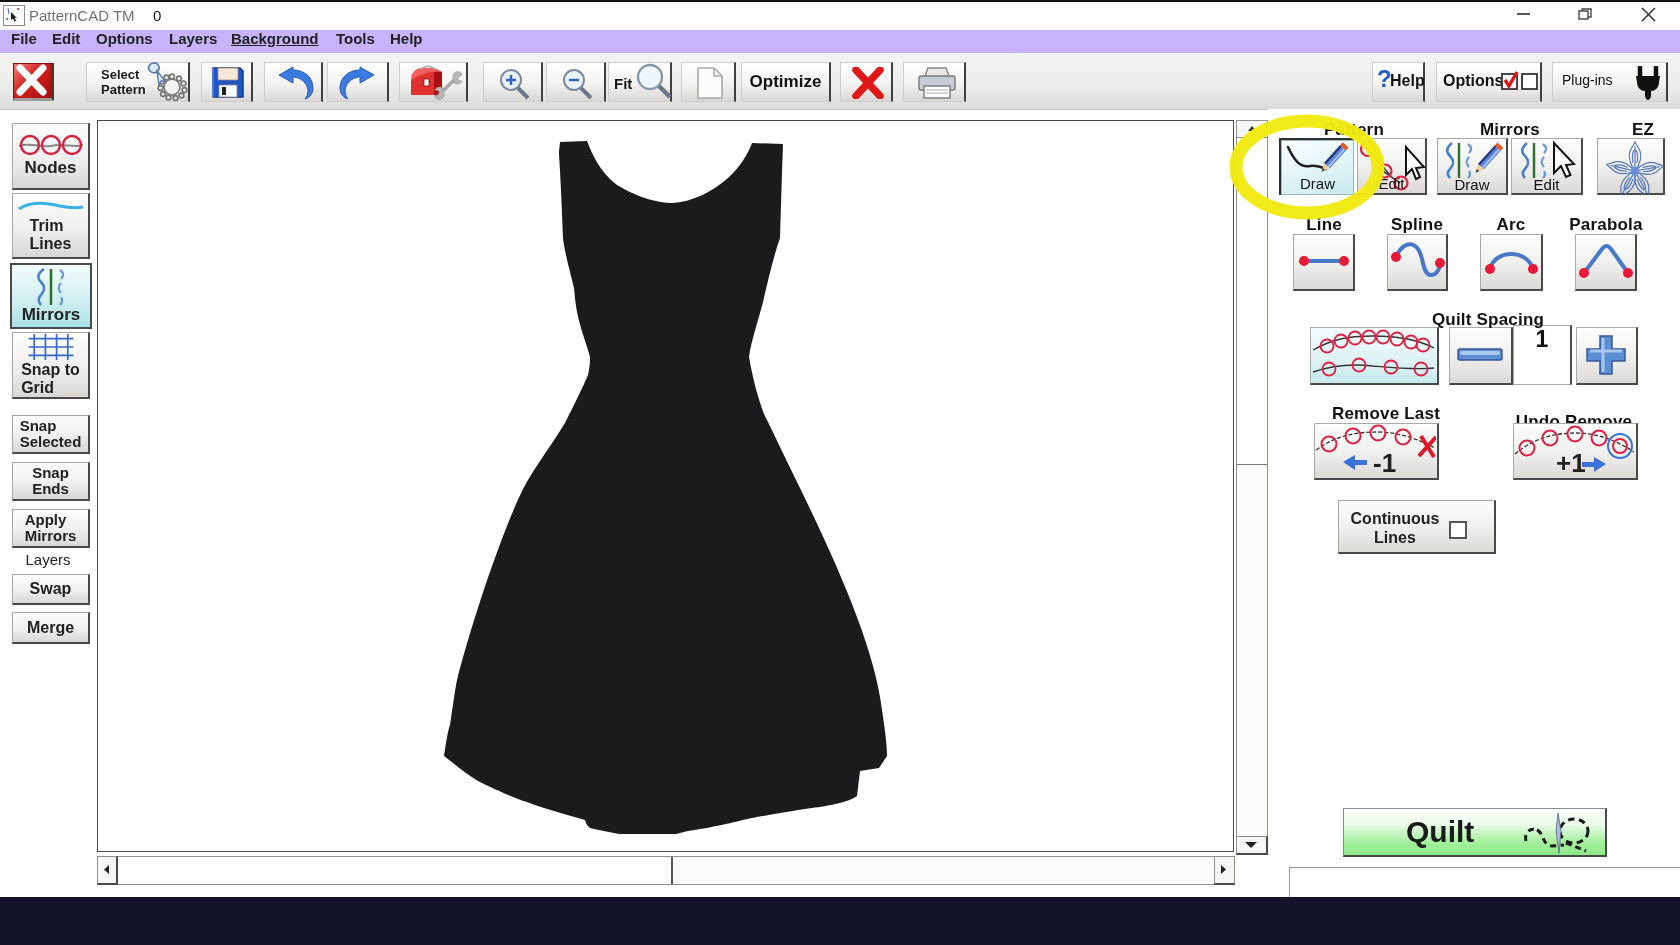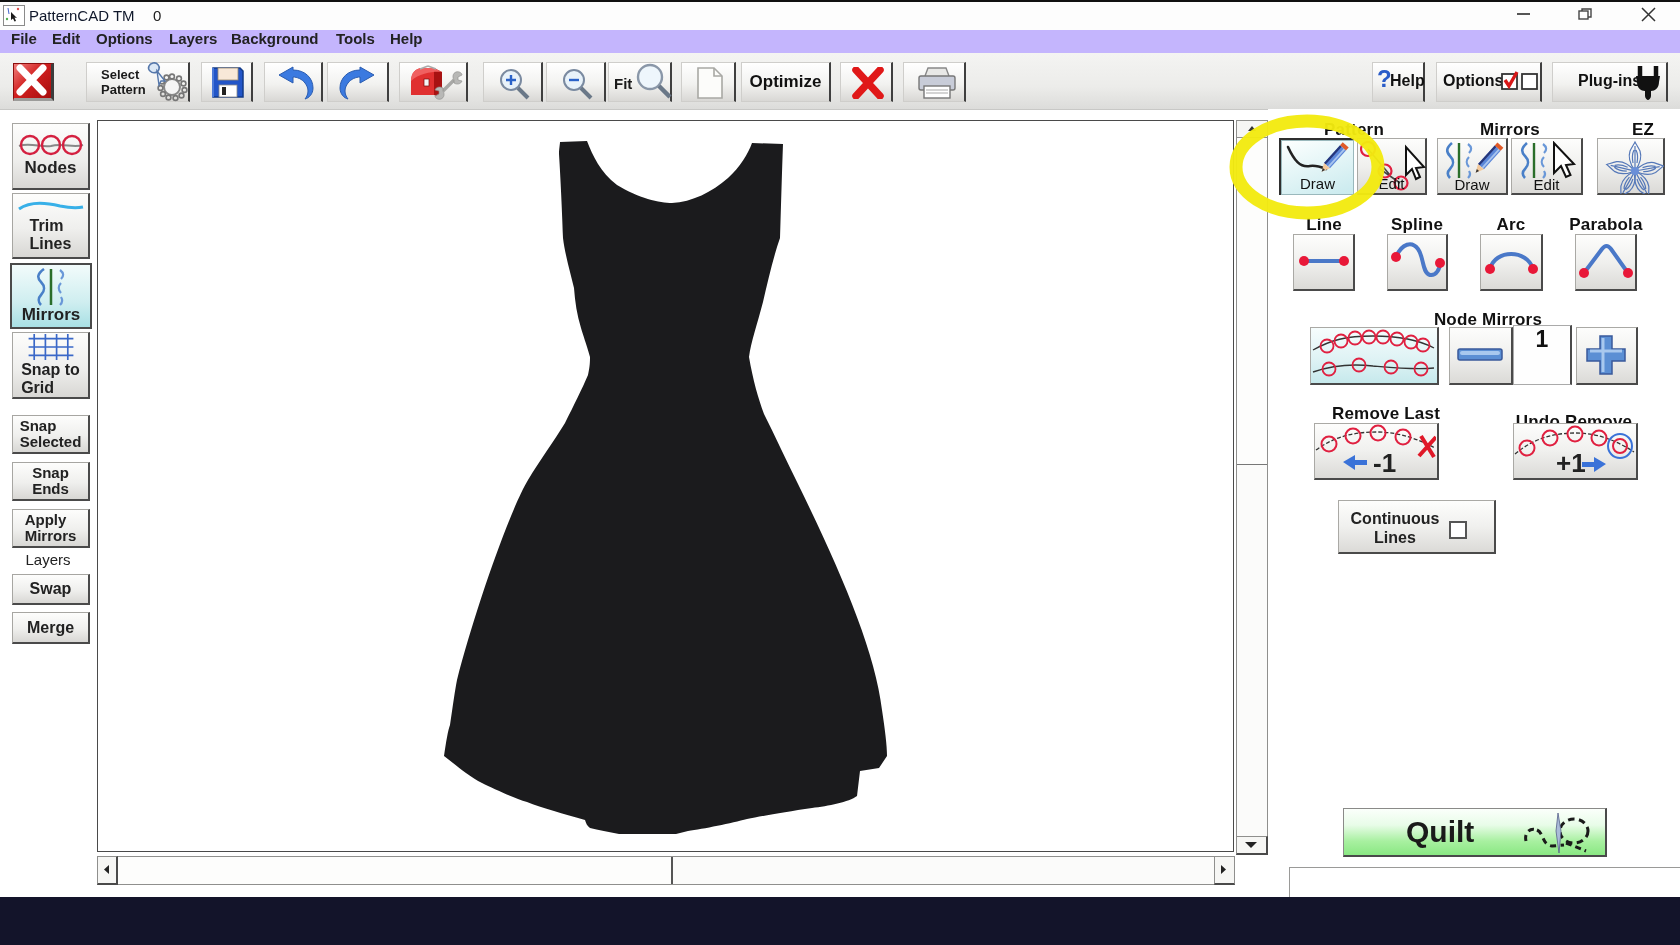--- a/index.html
+++ b/index.html
@@ -23,39 +23,39 @@
 
   <div class="abs" style="left:0;top:2px;width:1680px;height:28px;background:#fdfdfd;"></div>
   <div class="abs" style="left:3px;top:5px;width:20px;height:19px;border:1px solid #8a8a8a;background:#fff;">
     <svg width="20" height="19" viewBox="0 0 20 19">
       <path d="M4 2 L5 8" stroke="#4466cc" stroke-width="1" fill="none"></path>
       <circle cx="14" cy="3" r="1.2" fill="#e05050"></circle>
       <circle cx="3" cy="13" r="1.2" fill="#50b050"></circle>
       <path d="M7 6 L13 12 L10.5 11.5 L12 15 L10.5 15.5 L9 12.5 L7 14 Z" fill="#1a1a1a"></path>
     </svg>
   </div>
-  <div class="abs" style="left:29px;top:7px;font-size:15px;color:#0f172a;">PatternCAD TM</div>
+  <div class="abs" style="left:29px;top:7px;font-size:15px;color:#737373;">PatternCAD TM</div>
   <div class="abs" style="left:153px;top:7px;font-size:15px;color:#1c1c1c;">0</div>
 
   <div class="abs" style="left:1517px;top:13px;width:13px;height:2px;background:#555;"></div>
   <svg class="abs" style="left:1578px;top:8px;" width="14" height="13" viewBox="0 0 14 13">
     <rect x="1" y="3" width="9" height="8" fill="none" stroke="#444" stroke-width="1.4"></rect>
     <path d="M4 3 V1 H13 V9 H10" fill="none" stroke="#444" stroke-width="1.4"></path>
   </svg>
   <svg class="abs" style="left:1641px;top:7px;" width="15" height="15" viewBox="0 0 15 15">
     <path d="M1 1 L14 14 M14 1 L1 14" stroke="#333" stroke-width="1.5"></path>
   </svg>
 
   <div class="abs" style="left:0;top:30px;width:1680px;height:23px;background:#c4b5fd;
        font-size:15px;color:#222;font-weight:bold;">
     <span class="abs" style="left:11px;">File</span>
     <span class="abs" style="left:52px;">Edit</span>
     <span class="abs" style="left:96px;">Options</span>
     <span class="abs" style="left:169px;">Layers</span>
-    <span class="abs" style="left:231px;">Background</span>
+    <span class="abs" style="left:231px;text-decoration:underline;">Background</span>
     <span class="abs" style="left:336px;">Tools</span>
     <span class="abs" style="left:390px;">Help</span>
   </div>
 
   <div class="abs" id="toolbar" style="left:0;top:53px;width:1680px;height:56px;
        background:linear-gradient(180deg,#f4f4f2 0%,#ececea 60%,#dcdcda 100%);
        border-bottom:1px solid #c8c8c6;"></div>
 
   <div class="abs" style="left:13px;top:63px;width:41px;height:38px;
        background:linear-gradient(135deg,#f0807c 0%,#d22020 45%,#a50d0d 100%);
@@ -183,21 +183,21 @@
   <div class="tbtn" style="left:1436px;width:106px;">
     <span class="abs" style="left:6px;top:9px;font-size:16px;font-weight:bold;color:#111;">Options</span>
     <svg class="abs" style="left:64px;top:7px;" width="38" height="26" viewBox="0 0 38 26">
       <rect x="1" y="4" width="15" height="15" fill="#fff" stroke="#333" stroke-width="1.8"></rect>
       <path d="M4 10 L8 16 L16 2" fill="none" stroke="#d81818" stroke-width="3.4"></path>
       <rect x="21" y="4" width="15" height="15" fill="#fff" stroke="#333" stroke-width="1.8"></rect>
     </svg>
   </div>
 
   <div class="tbtn" style="left:1552px;width:116px;">
-    <span class="abs" style="left:25px;top:9px;font-size:16px;font-weight:bold;color:#111;">Plug-ins</span>
+    <span class="abs" style="left:9px;top:9px;font-size:14px;font-weight:normal;color:#111;">Plug-ins</span>
     <svg class="abs" style="left:80px;top:1px;" width="30" height="38" viewBox="0 0 30 38">
       <path d="M7 2 V12 M23 2 V12" stroke="#111" stroke-width="4.5"></path>
       <path d="M3 12 H27 L26 18 C26 24 22 27 18 27 L18 32 C18 34 16 36 15 36 C14 36 12 34 12 32 L12 27 C8 27 4 24 4 18 Z" fill="#111"></path>
     </svg>
   </div>
 
   <div class="abs" id="sidebar" style="left:0;top:110px;width:96px;height:790px;background:#fff;"></div>
 
   <div class="sb" style="top:123px;height:64px;position:absolute;">
     <svg width="66" height="26" viewBox="0 0 66 26" style="margin-top:-2px;">
@@ -410,21 +410,21 @@
   </div>
 
   <div class="pbtn" style="left:1575px;top:234px;width:62px;height:57px;">
     <svg width="60" height="53" viewBox="0 0 60 53">
       <path d="M8 38 L26 14 C29 10 32 10 35 14 L52 38" fill="none" stroke="#4a78c8" stroke-width="4"></path>
       <circle cx="8" cy="38" r="5" fill="#e81838"></circle>
       <circle cx="52" cy="38" r="5" fill="#e81838"></circle>
     </svg>
   </div>
 
-  <div class="hdr" style="left:1413px;top:310px;width:150px;z-index:5;">Node Mirrors</div>
+  <div class="hdr" style="left:1413px;top:310px;width:150px;z-index:5;">Quilt Spacing</div>
   <div class="pbtn" style="left:1310px;top:327px;width:129px;height:58px;background:linear-gradient(180deg,#f6fdfd 0%,#ddf2f4 60%,#c6e9ec 100%);">
     <svg width="125" height="54" viewBox="0 0 125 54">
       <path d="M2 22 C20 12 35 8 62 8 C90 8 108 12 123 20" fill="none" stroke="#333" stroke-width="1.4"></path>
       <g fill="none" stroke="#e02040" stroke-width="1.8">
         <circle cx="16" cy="18" r="6.5"></circle>
         <circle cx="30" cy="13" r="6.5"></circle>
         <circle cx="44" cy="10" r="6.5"></circle>
         <circle cx="58" cy="9" r="6.5"></circle>
         <circle cx="72" cy="9" r="6.5"></circle>
         <circle cx="86" cy="11" r="6.5"></circle>

